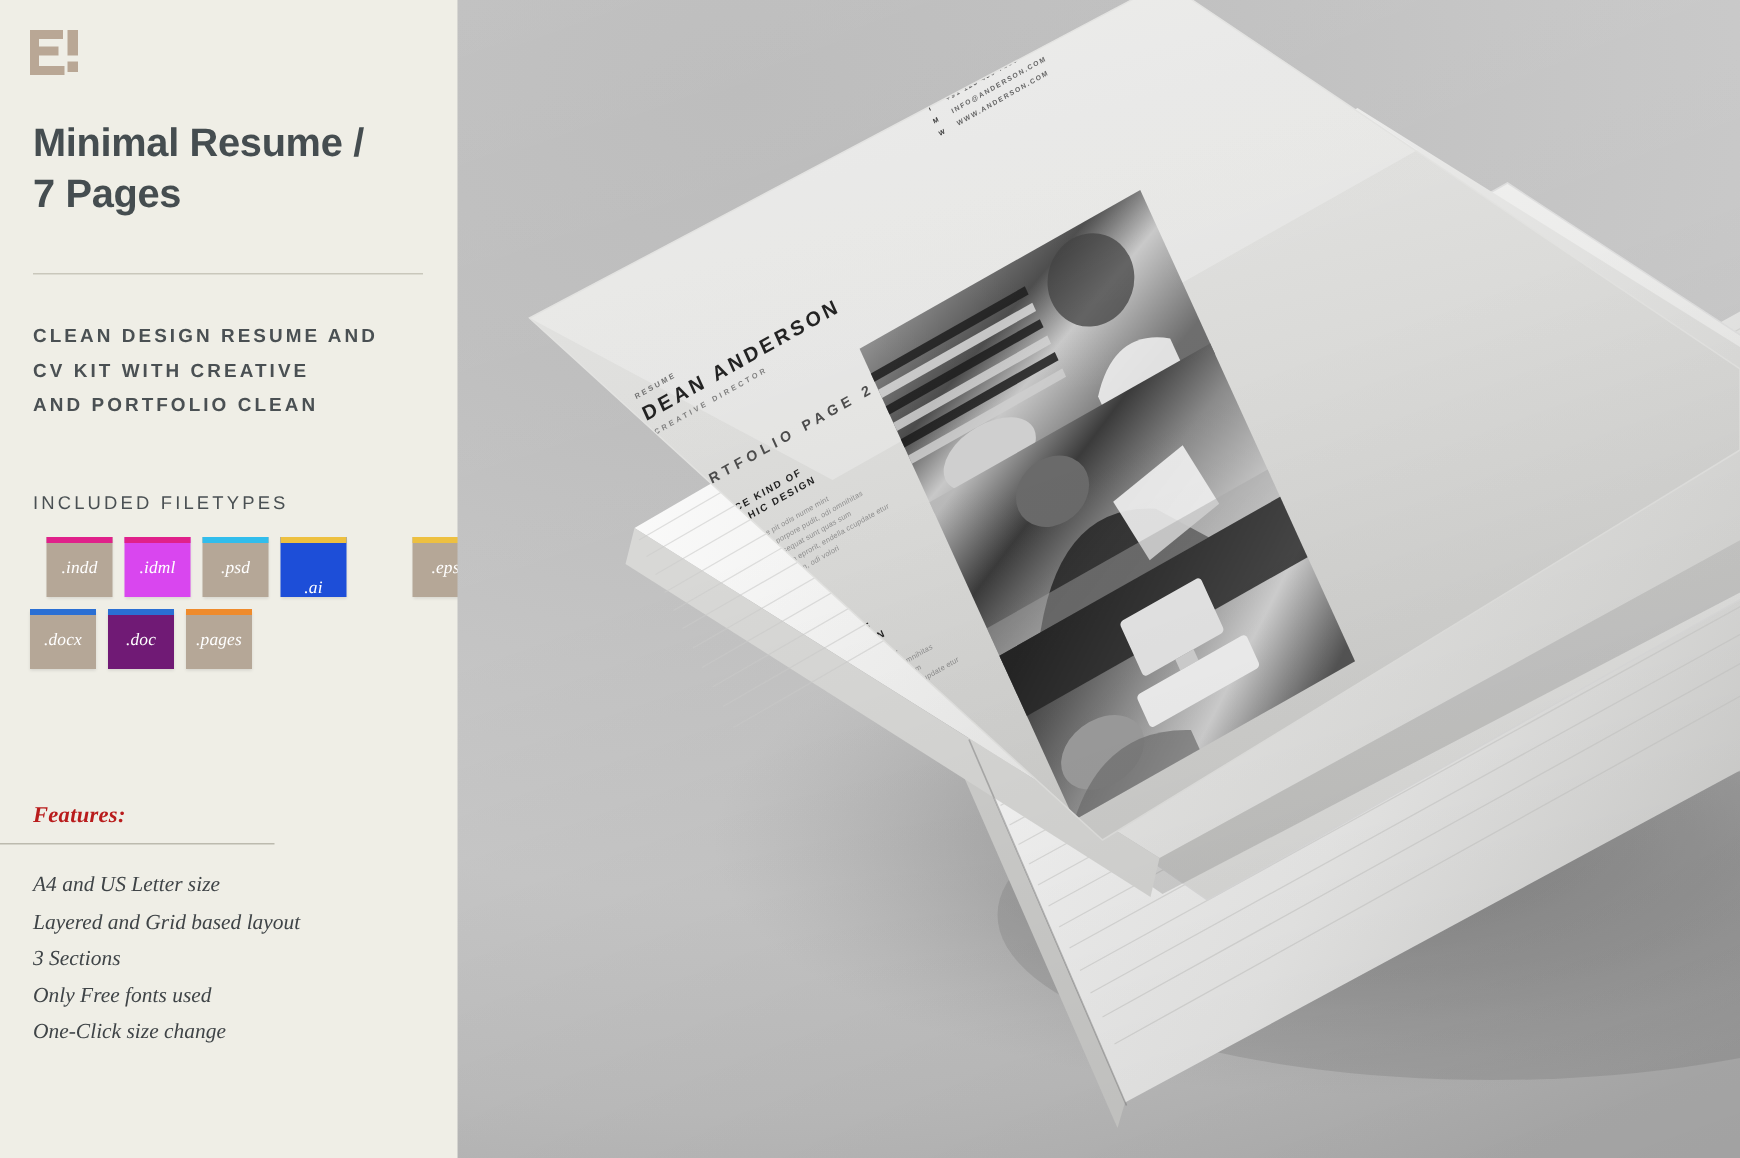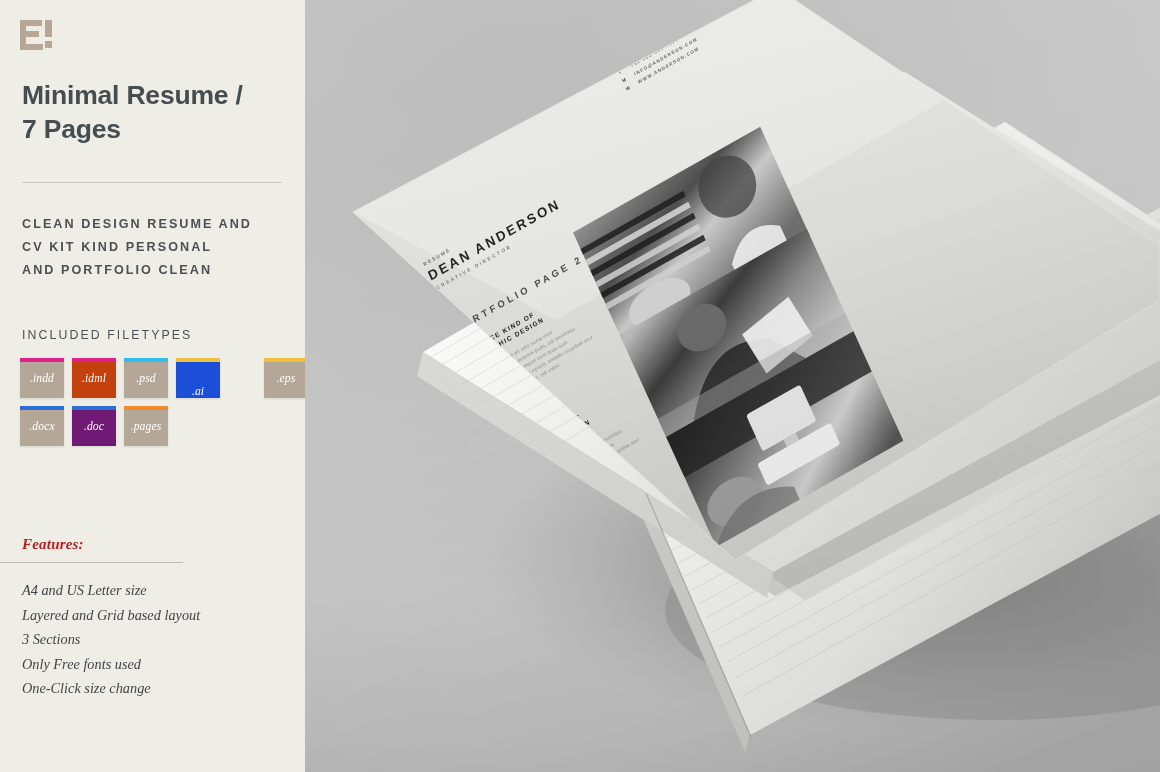--- a/index.html
+++ b/index.html
@@ -123,32 +123,32 @@
 
     <h1 class="product-title">
       <span>Minimal Resume /</span><br>
       <span>7 Pages</span>
     </h1>
 
     <div class="rule-top"></div>
 
     <p class="tagline">
       <span>CLEAN DESIGN RESUME AND</span><br>
-      <span>CV KIT KIND PERSONAL</span><br>
+      <span>CV KIT WITH CREATIVE</span><br>
       <span>AND PORTFOLIO CLEAN</span>
     </p>
 
     <h2 class="filetypes-heading">INCLUDED FILETYPES</h2>
 
     <div class="badge-row r1">
-      <div class="badge" style="background: rgb(181, 167, 151);">
+      <div class="badge" style="background: rgb(181, 167, 151); margin-left: 11px;">
         <span class="cap" style="background: rgb(224, 33, 138);"></span>
         <span class="lbl">.indd</span>
       </div>
-      <div class="badge" style="background: #c2410c;">
+      <div class="badge" style="background: #d946ef;">
         <span class="cap" style="background: rgb(224, 33, 138);"></span>
         <span class="lbl">.idml</span>
       </div>
       <div class="badge" style="background: rgb(181, 167, 151);">
         <span class="cap" style="background: rgb(49, 189, 236);"></span>
         <span class="lbl">.psd</span>
       </div>
       <div class="badge" style="background: #1d4ed8; align-items: flex-end;">
         <span class="cap" style="background: rgb(237, 192, 64);"></span>
         <span class="lbl">.ai</span>

